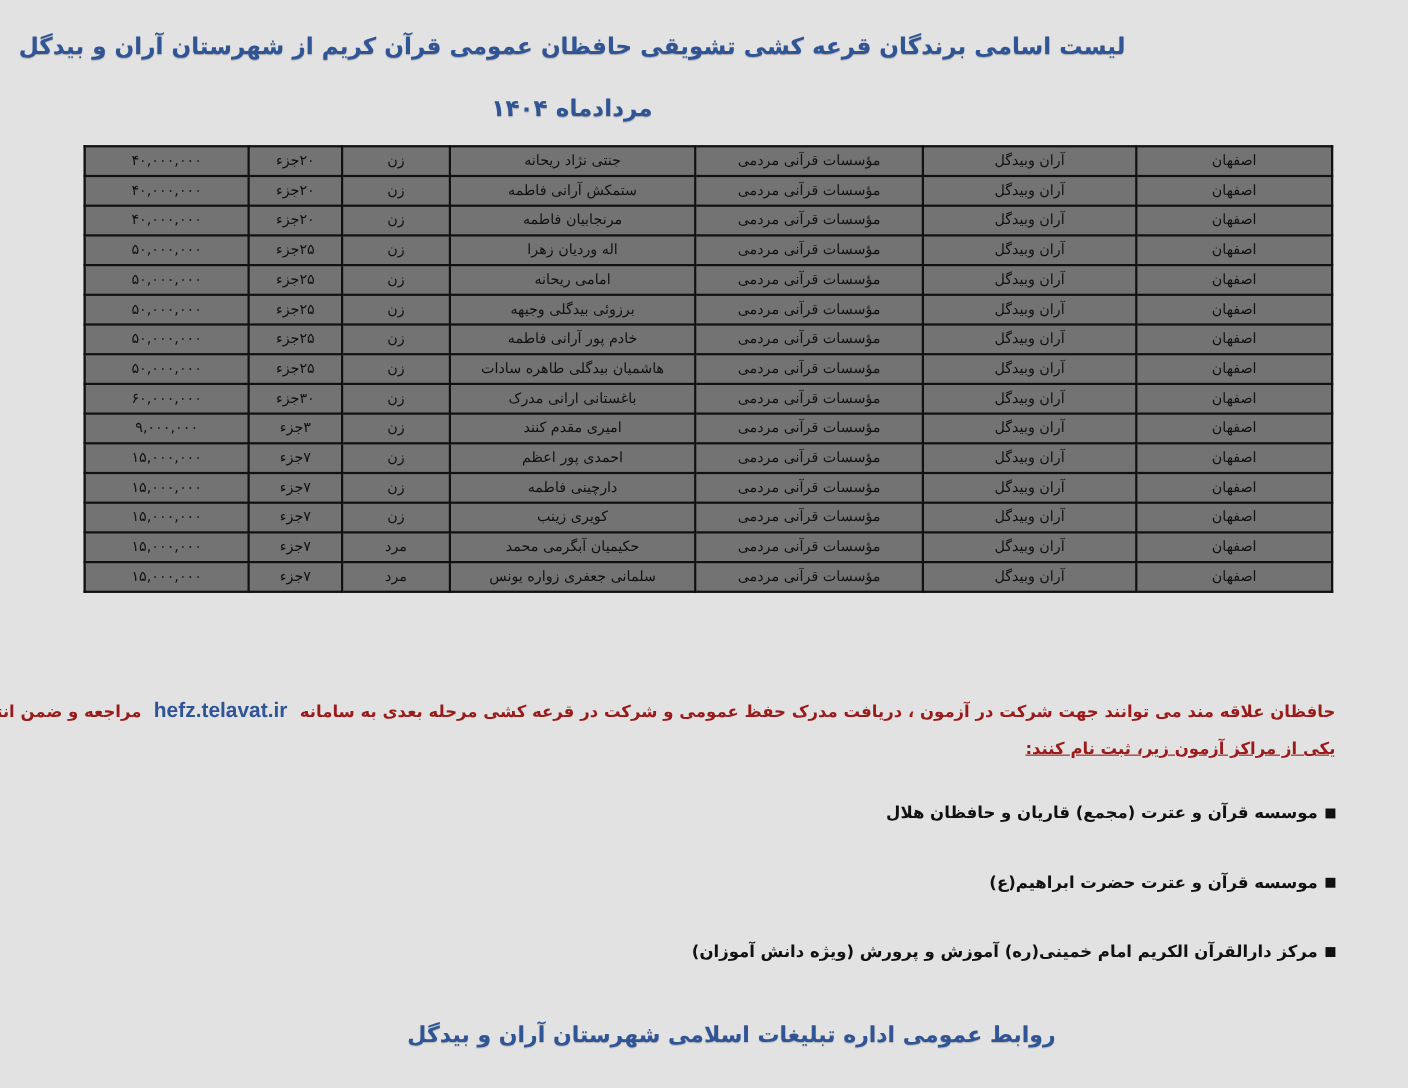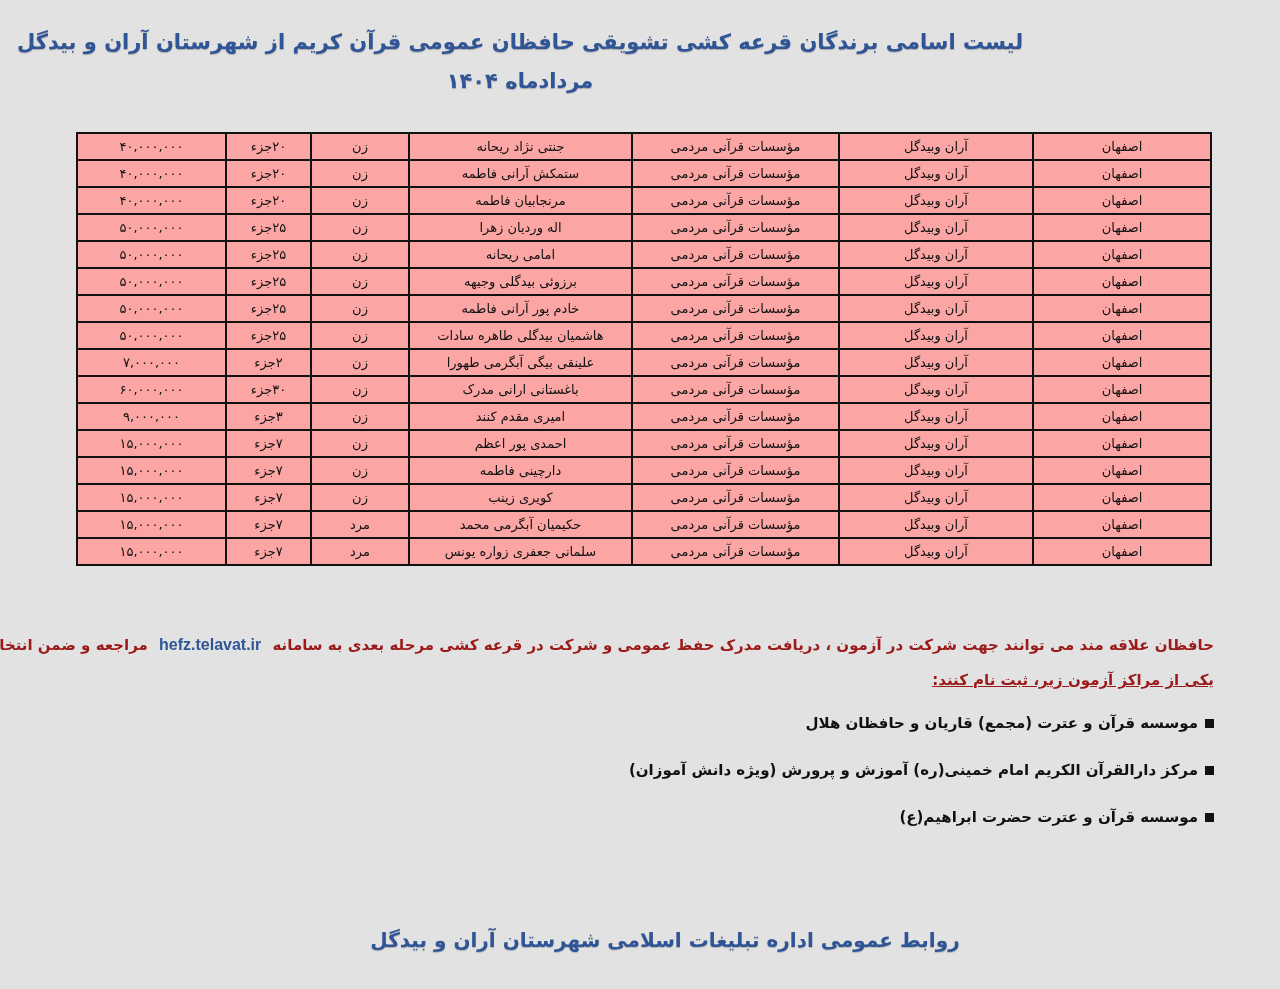--- a/index.html
+++ b/index.html
@@ -18,29 +18,29 @@
       position: absolute;
       left: 0;
       width: 1040px;
       text-align: center;
       color: #2f5597;
       font-weight: bold;
       direction: rtl;
       text-shadow: 0 1px 1px rgba(0,0,0,0.25);
     }
     .title.main { top: 30px; font-size: 21px; }
-    .title.sub  { top: 69px; font-size: 21px; }
+    .title.sub  { top: 86px; font-size: 21px; }
 
     table.winners {
       position: absolute;
       left: 76px;
       top: 132px;
       width: 1134px;
       border-collapse: collapse;
-      background: #fca5a5;
+      background: #737373;
       direction: ltr;
       table-layout: fixed;
     }
     table.winners td {
       border: 2px solid #111;
       height: 25px;
       padding: 0;
       text-align: center;
       font-size: 13px;
       color: #111;
@@ -65,21 +65,21 @@
       color: #9b1b1b;
       font-weight: bold;
       font-size: 15px;
       white-space: nowrap;
     }
     .notice.l1 { top: 636px; }
     .notice.l2 { top: 671px; text-decoration: underline; }
     .notice .url {
       color: #2f5597;
       font-family: "Liberation Sans", sans-serif;
-      font-size: 16px;
+      font-size: 19px;
       font-weight: bold;
       direction: ltr;
       unicode-bidi: embed;
       margin: 0 6px;
     }
 
     .centers {
       position: absolute;
       right: 66px;
       top: 714px;
@@ -88,20 +88,21 @@
       list-style: none;
       direction: rtl;
     }
     .centers li {
       height: 47px;
       font-size: 15px;
       font-weight: bold;
       color: #111;
       text-align: right;
       white-space: nowrap;
+      margin-top: 16px;
     }
     .centers .bullet {
       display: inline-block;
       width: 9px;
       height: 9px;
       background: #111;
       margin-left: 7px;
       vertical-align: middle;
     }
 
@@ -201,29 +202,20 @@
       <tr>
         <td>۵۰,۰۰۰,۰۰۰</td>
         <td>۲۵جزء</td>
         <td>زن</td>
         <td>هاشمیان بیدگلی طاهره سادات</td>
         <td>مؤسسات قرآنی مردمی</td>
         <td>آران وبیدگل</td>
         <td>اصفهان</td>
       </tr>
       <tr>
-        <td>۷,۰۰۰,۰۰۰</td>
-        <td>۲جزء</td>
-        <td>زن</td>
-        <td>علینقی بیگی آبگرمی طهورا</td>
-        <td>مؤسسات قرآنی مردمی</td>
-        <td>آران وبیدگل</td>
-        <td>اصفهان</td>
-      </tr>
-      <tr>
         <td>۶۰,۰۰۰,۰۰۰</td>
         <td>۳۰جزء</td>
         <td>زن</td>
         <td>باغستانی ارانی مدرک</td>
         <td>مؤسسات قرآنی مردمی</td>
         <td>آران وبیدگل</td>
         <td>اصفهان</td>
       </tr>
       <tr>
         <td>۹,۰۰۰,۰۰۰</td>
@@ -284,17 +276,17 @@
 
 <div class="notice l1">
   <span>حافظان علاقه مند می توانند جهت شرکت در آزمون ، دریافت مدرک حفظ عمومی و شرکت در قرعه کشی مرحله بعدی به سامانه</span>
   <span class="url">hefz.telavat.ir</span>
   <span>مراجعه و ضمن انتخاب</span>
 </div>
 <div class="notice l2">یکی از مراکز آزمون زیر، ثبت نام کنند:</div>
 
 <ul class="centers">
   <li><span class="bullet"></span><span>موسسه قرآن و عترت (مجمع) قاریان و حافظان هلال</span></li>
+  <li><span class="bullet"></span><span>موسسه قرآن و عترت حضرت ابراهیم(ع)</span></li>
   <li><span class="bullet"></span><span>مرکز دارالقرآن الکریم امام خمینی(ره) آموزش و پرورش (ویژه دانش آموزان)</span></li>
-  <li><span class="bullet"></span><span>موسسه قرآن و عترت حضرت ابراهیم(ع)</span></li>
 </ul>
 
 <div class="footer">روابط عمومی اداره تبلیغات اسلامی شهرستان آران و بیدگل</div>
 
 </body></html>

